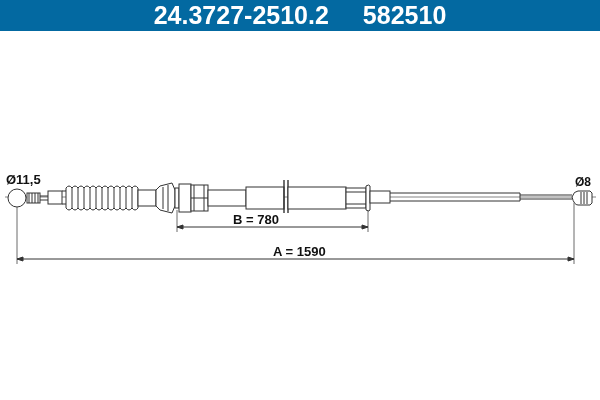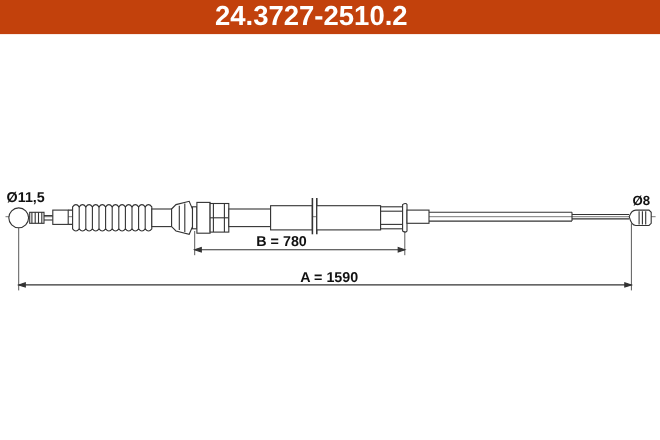--- a/index.html
+++ b/index.html
@@ -1,31 +1,32 @@
 <!DOCTYPE html>
 <html><head>
   <meta charset="utf-8">
   <style>
     html, body { margin: 0; padding: 0; background: #ffffff; }
     body { width: 600px; height: 400px; position: relative; overflow: hidden; font-family: "Liberation Sans", sans-serif; }
     .header {
       position: absolute; left: 0; top: 0; width: 600px; height: 31px;
-      background: #c2410c; color: #ffffff;
+      background: #0369a1; color: #ffffff;
       display: flex; align-items: center; justify-content: center;
       font-weight: bold; font-size: 25px; letter-spacing: 0px;
     }
     .header .pn { margin-right: 34px; }
     .drawing { position: absolute; left: 0; top: 0; }
     .lbl { font-family: "Liberation Sans", sans-serif; font-weight: bold; fill: #111; }
   </style>
 </head>
 <body>
 
 <div class="header">
   <span class="pn">24.3727-2510.2</span>
+  <span>582510</span>
 </div>
 
 <svg class="drawing" width="600" height="400" viewBox="0 0 600 400">
   <g stroke="#333" fill="none" stroke-width="1">
 
     <line x1="5" y1="197" x2="596" y2="197" stroke="#666" stroke-width="0.8"></line>
 
     <g>
       <circle cx="17" cy="198" r="9" fill="#fff"></circle>
       <rect x="27" y="193" width="13" height="10" fill="#fff"></rect>

